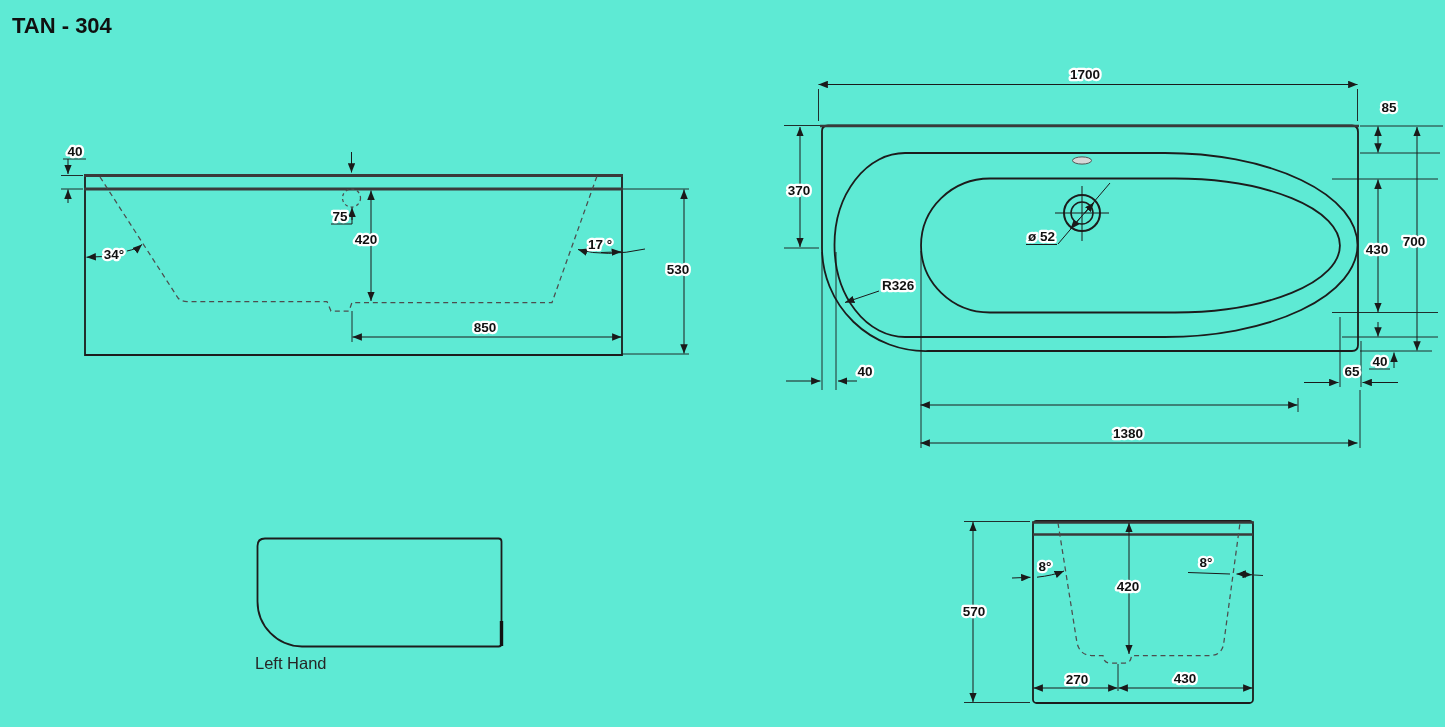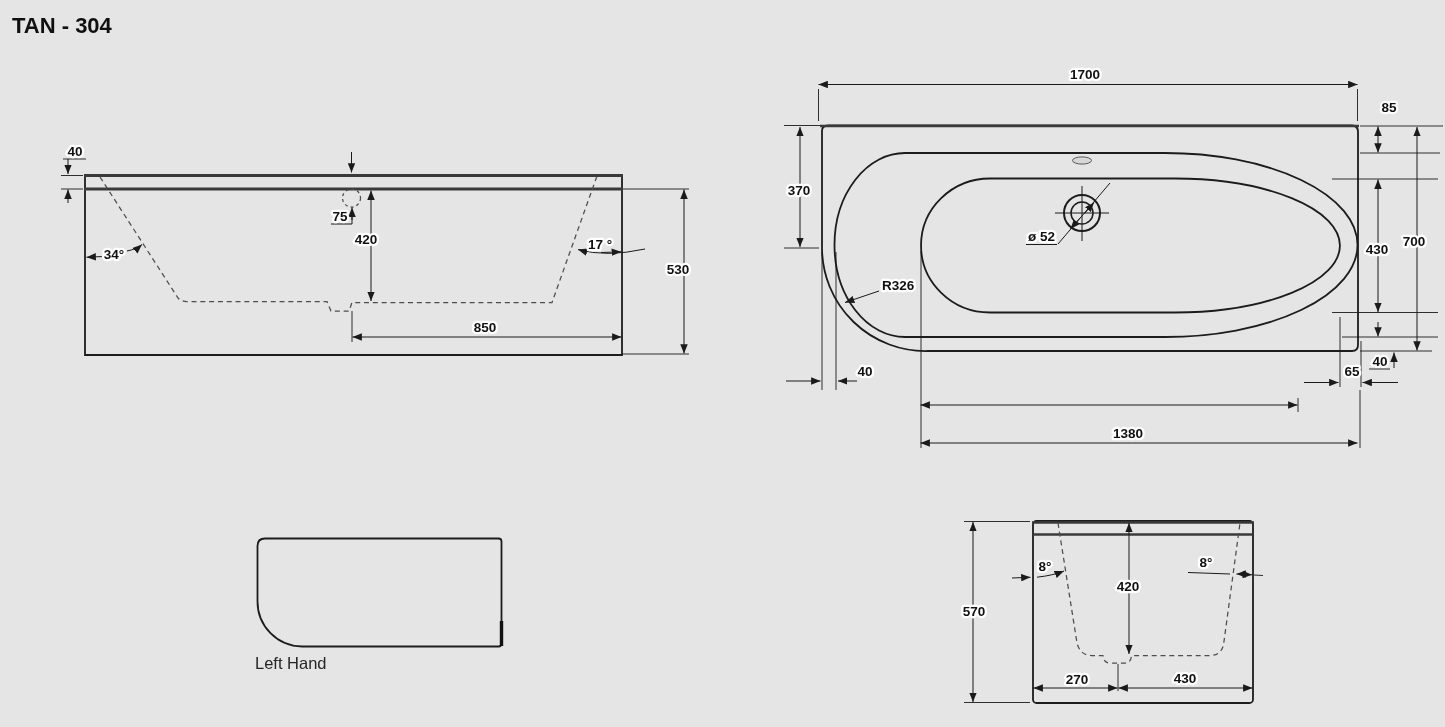--- a/index.html
+++ b/index.html
@@ -1,16 +1,16 @@
 <!DOCTYPE html>
 <html><head>
 <meta charset="utf-8">
 <style>
   html,body { margin:0; padding:0; background:#ffffff; }
-  #stage { position:relative; width:1445px; height:727px; background:#e5e5e5; overflow:hidden;
+  #stage { position:relative; width:1445px; height:727px; background:#5eead4; overflow:hidden;
            font-family:"Liberation Sans", sans-serif; }
   svg { display:block; }
 
   
   .ol   { fill:none; stroke:#1c1c1c; stroke-width:1.8; stroke-linecap:butt; }
   .thk  { fill:none; stroke:#3a3a3a; stroke-width:3; }
   .thk2 { fill:none; stroke:#3a3a3a; stroke-width:2.7; }
   .dl   { fill:none; stroke:#1a1a1a; stroke-width:1; }
   .ext  { fill:none; stroke:#1a1a1a; stroke-width:0.9; }
   .dsh  { fill:none; stroke:#4d4d4d; stroke-width:1.25; stroke-dasharray:5 3.8; }

